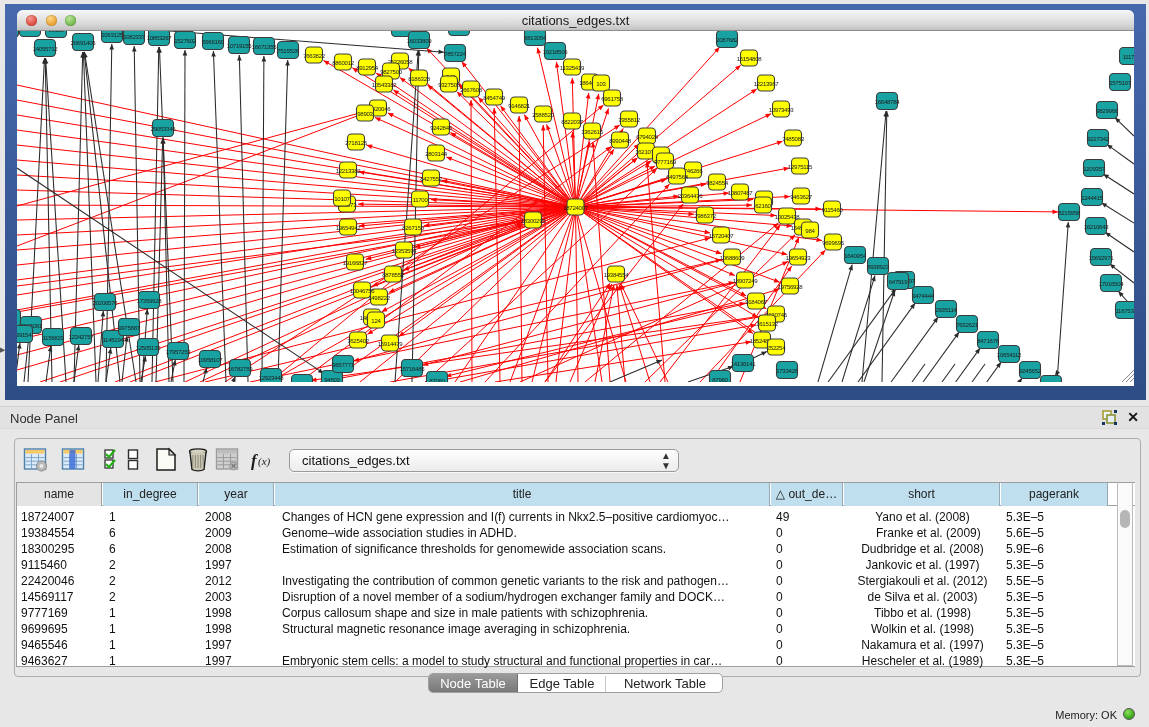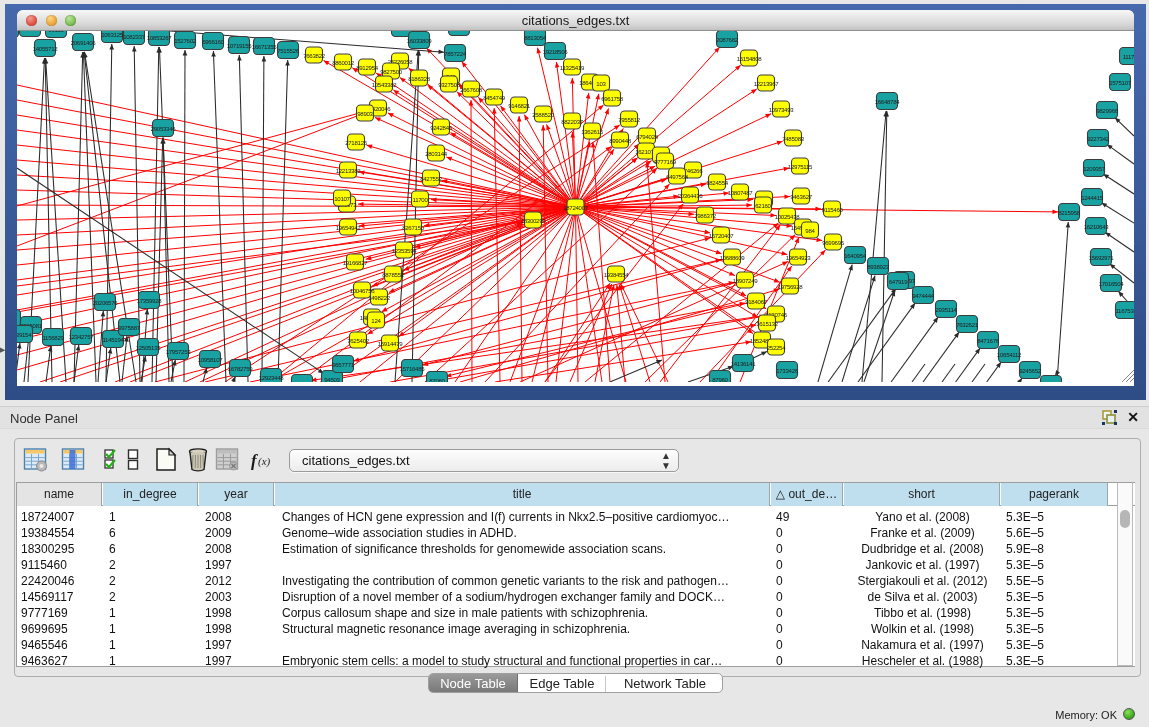--- a/index.html
+++ b/index.html
@@ -839,31 +839,31 @@
             <div class="dc" style="left:759px;width:64px">49</div>
             <div class="dc" style="left:827px;width:157px;text-align:center">Yano et al. (2008)</div>
             <div class="dc" style="left:989px;width:80px">5.3E–5</div>
           </div>
           <div class="drow" style="top:42px">
             <div class="dc" style="left:4px;width:80px">19384554</div>
             <div class="dc" style="left:92px;width:60px">6</div>
             <div class="dc" style="left:188px;width:60px">2009</div>
             <div class="dc" style="left:265px;width:488px">Genome–wide association studies in ADHD.</div>
             <div class="dc" style="left:759px;width:64px">0</div>
-            <div class="dc" style="left:827px;width:157px;text-align:center">Franke et al. (2009)</div>
+            <div class="dc" style="left:859px;width:157px;">Franke et al. (2009)</div>
             <div class="dc" style="left:989px;width:80px">5.6E–5</div>
           </div>
           <div class="drow" style="top:58px">
             <div class="dc" style="left:4px;width:80px">18300295</div>
             <div class="dc" style="left:92px;width:60px">6</div>
             <div class="dc" style="left:188px;width:60px">2008</div>
             <div class="dc" style="left:265px;width:488px">Estimation of significance thresholds for genomewide association scans.</div>
             <div class="dc" style="left:759px;width:64px">0</div>
             <div class="dc" style="left:827px;width:157px;text-align:center">Dudbridge et al. (2008)</div>
-            <div class="dc" style="left:989px;width:80px">5.9E–8</div>
+            <div class="dc" style="left:989px;width:80px">5.9E–6</div>
           </div>
           <div class="drow" style="top:74px">
             <div class="dc" style="left:4px;width:80px">9115460</div>
             <div class="dc" style="left:92px;width:60px">2</div>
             <div class="dc" style="left:188px;width:60px">1997</div>
             <div class="dc" style="left:759px;width:64px">0</div>
             <div class="dc" style="left:827px;width:157px;text-align:center">Jankovic et al. (1997)</div>
             <div class="dc" style="left:989px;width:80px">5.3E–5</div>
           </div>
           <div class="drow" style="top:90px">
@@ -909,21 +909,21 @@
             <div class="dc" style="left:759px;width:64px">0</div>
             <div class="dc" style="left:827px;width:157px;text-align:center">Nakamura et al. (1997)</div>
             <div class="dc" style="left:989px;width:80px">5.3E–5</div>
           </div>
           <div class="drow" style="top:170px">
             <div class="dc" style="left:4px;width:80px">9463627</div>
             <div class="dc" style="left:92px;width:60px">1</div>
             <div class="dc" style="left:188px;width:60px">1997</div>
             <div class="dc" style="left:265px;width:488px">Embryonic stem cells: a model to study structural and functional properties in car…</div>
             <div class="dc" style="left:759px;width:64px">0</div>
-            <div class="dc" style="left:827px;width:157px;text-align:center">Hescheler et al. (1988)</div>
+            <div class="dc" style="left:827px;width:157px;text-align:center">Hescheler et al. (1989)</div>
             <div class="dc" style="left:989px;width:80px">5.3E–5</div>
           </div>
         </div>
    <div id="vscroll">
           <div id="vthumb"></div>
         </div>
   </div>
   <div id="tabs">
    <div class="seg sel" style="left:0;width:89px">Node Table</div>
    <div class="seg" style="left:90px;width:86px">Edge Table</div>

